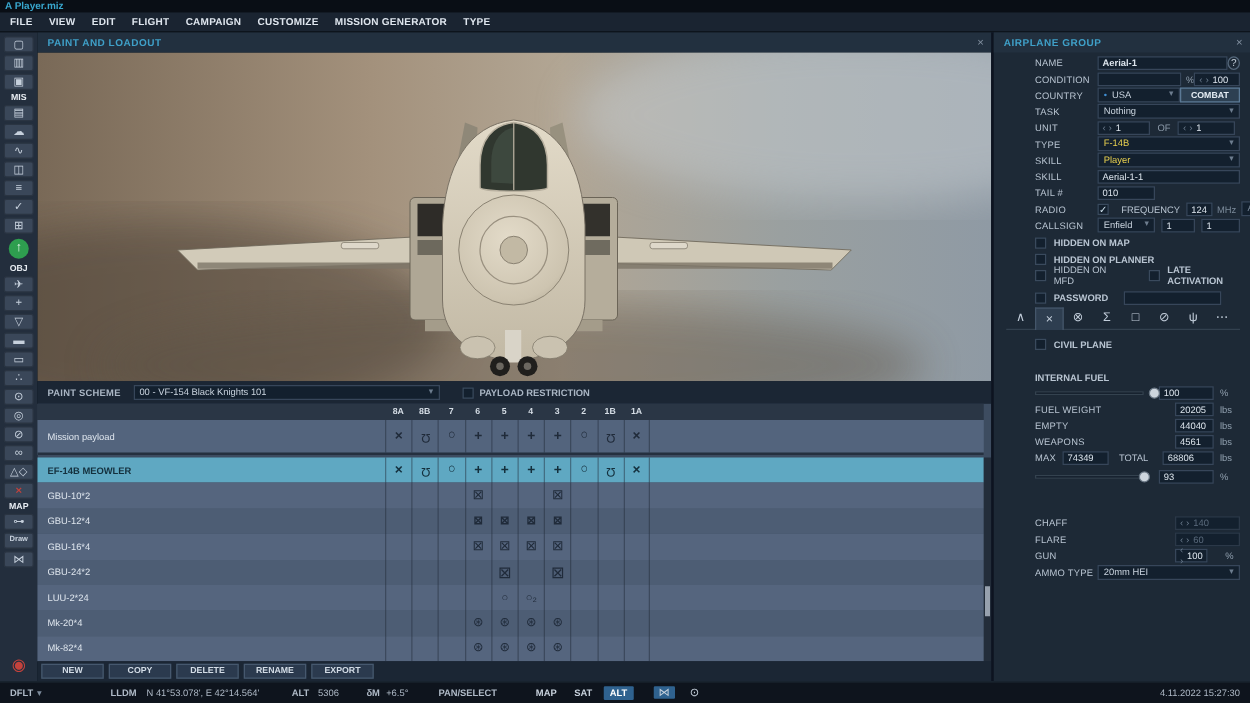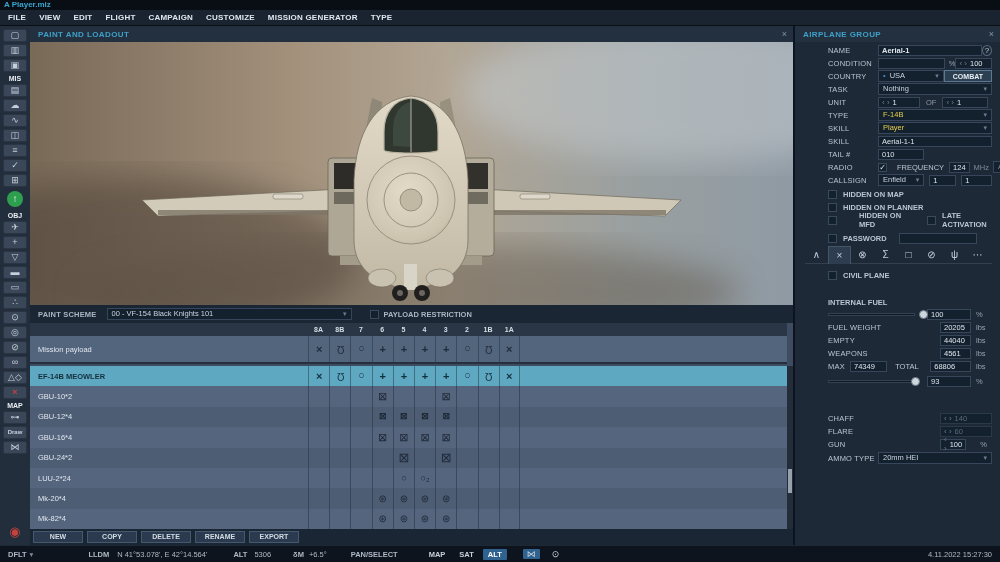--- a/index.html
+++ b/index.html
@@ -584,21 +584,21 @@
   <div class="rp-row" style="top:162px;">
     <span class="cb"></span>
     <span style="margin-left:6px; font-weight:bold;">HIDDEN ON MAP</span>
   </div>
   <div class="rp-row" style="top:175px;">
     <span class="cb"></span>
     <span style="margin-left:6px; font-weight:bold;">HIDDEN ON PLANNER</span>
   </div>
   <div class="rp-row" style="top:188px;">
     <span class="cb"></span>
-    <span style="margin-left:22px; font-weight:bold;">HIDDEN ON MFD</span>
+    <span style="margin-left:6px; font-weight:normal;">HIDDEN ON MFD</span>
     <span class="cb" style="margin-left:22px;"></span>
     <span style="margin-left:6px; font-weight:bold;">LATE ACTIVATION</span>
   </div>
 
   <div class="rp-row" style="top:206px;">
     <span class="cb"></span>
     <span style="margin-left:6px; font-weight:bold;">PASSWORD</span>
     <div class="inp" style="width:78px; margin-left:12px;"></div>
   </div>
 

